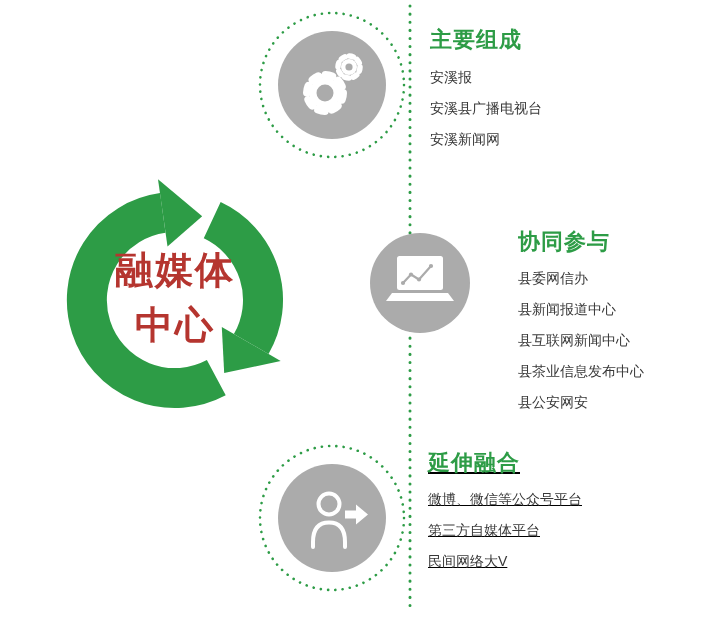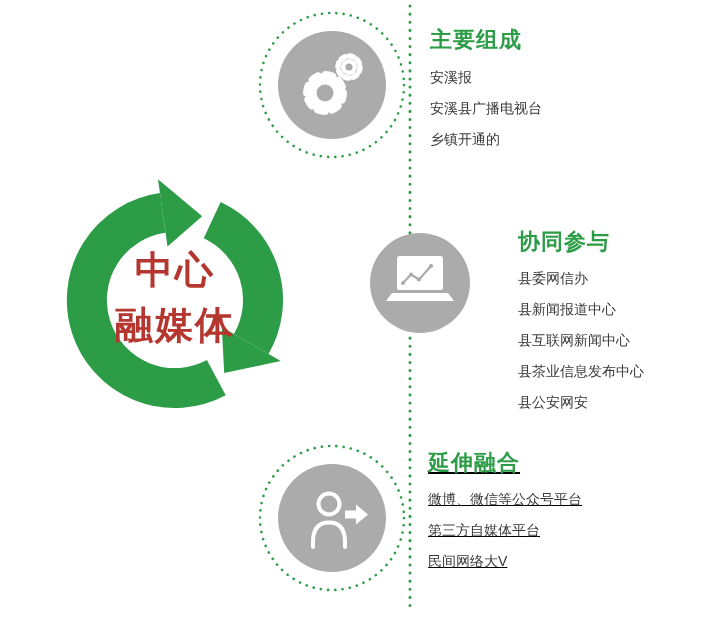--- a/index.html
+++ b/index.html
@@ -85,29 +85,29 @@
       <circle class="gray-circle" cx="332" cy="518" r="54"></circle>
       <g>
         <circle class="icon-white-stroke" cx="329" cy="504" r="10.5" stroke-width="4"></circle>
         <path class="icon-white-stroke" stroke-width="4" d="M313,547 L313,542 Q313,522.5 329,522.5 Q345,522.5 345,542 L345,547"></path>
         <polygon class="icon-white-fill" points="368,514.5 356,504.5 356,510.5 345,510.5 345,518.5 356,518.5 356,524.5"></polygon>
       </g>
     </g>
   </svg>
 
   <div class="center-label">
+    <div>融媒体</div>
     <div>中心</div>
-    <div>融媒体</div>
   </div>
 
   <div class="group g-top">
     <h2>主要组成</h2>
     <div class="item">安溪报</div>
     <div class="item">安溪县广播电视台</div>
-    <div class="item">乡镇开通的</div>
+    <div class="item">安溪新闻网</div>
   </div>
 
   <div class="group g-mid">
     <h2>协同参与</h2>
     <div class="item">县委网信办</div>
     <div class="item">县新闻报道中心</div>
     <div class="item">县互联网新闻中心</div>
     <div class="item">县茶业信息发布中心</div>
     <div class="item">县公安网安</div>
   </div>

